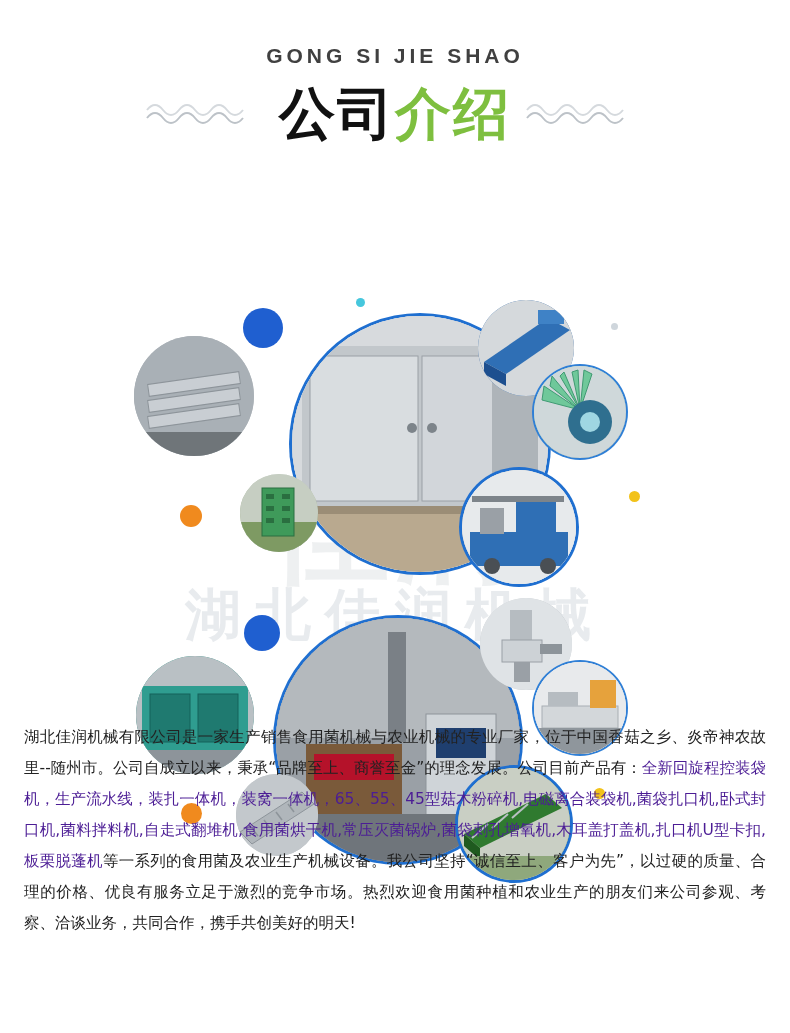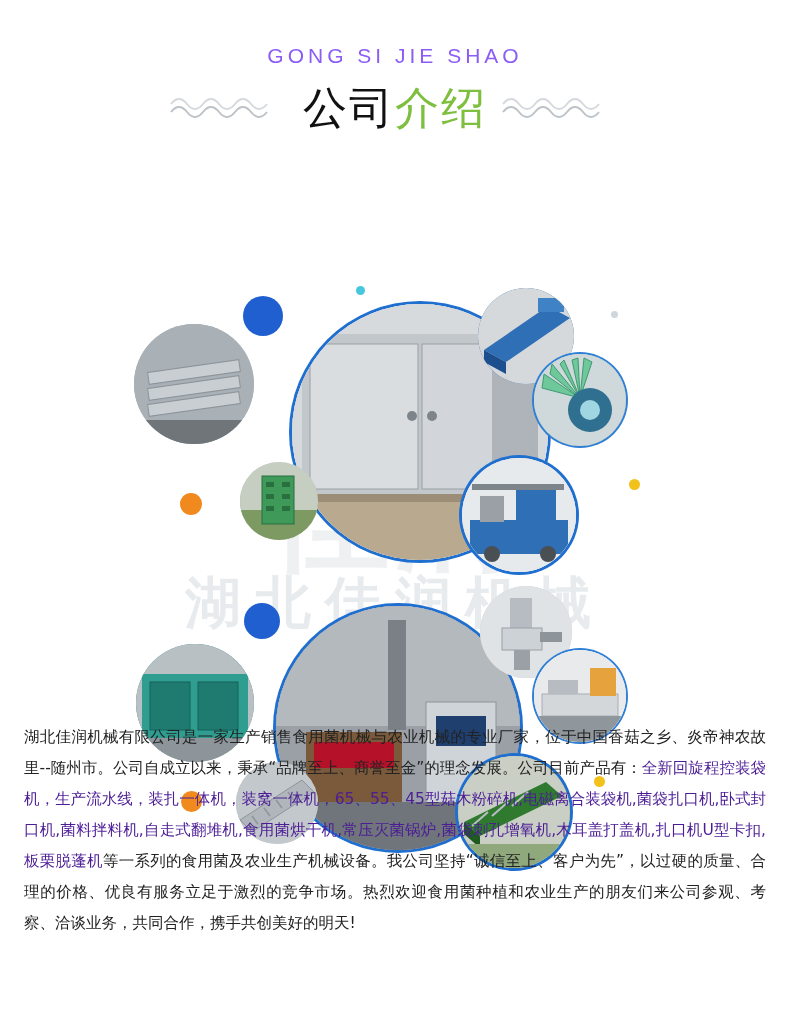--- a/index.html
+++ b/index.html
@@ -7,28 +7,28 @@
     width:790px;height:1033px;
     background:#ffffff;
     font-family:"Liberation Sans","DejaVu Sans",sans-serif;
     position:relative;overflow:hidden;
   }
   .page{position:relative;width:790px;height:1033px;overflow:hidden;}
 
   
   .header{padding-top:44px;text-align:center;position:relative;}
   .subtitle{
-    font-size:21px;letter-spacing:4px;color:#8b5cf6;font-weight:normal;
+    font-size:21px;letter-spacing:4px;color:#404040;font-weight:bold;
     font-family:"Liberation Sans",sans-serif;
   }
   .title-row{
     margin-top:18px;display:flex;align-items:center;justify-content:center;gap:14px;
   }
   .title{
-    font-size:44px;font-weight:normal;letter-spacing:2px;line-height:1;
+    font-size:56px;font-weight:bold;letter-spacing:2px;line-height:1;
     font-family:"DejaVu Sans","Liberation Sans",sans-serif;
   }
   .title .t1{color:#111111;}
   .title .t2{color:#7ebf3f;}
   .squiggle{opacity:.65;}
 
   
   .gallery{position:relative;width:790px;height:560px;margin-top:6px;}
   .wm{
     position:absolute;left:50%;top:300px;transform:translateX(-50%);

